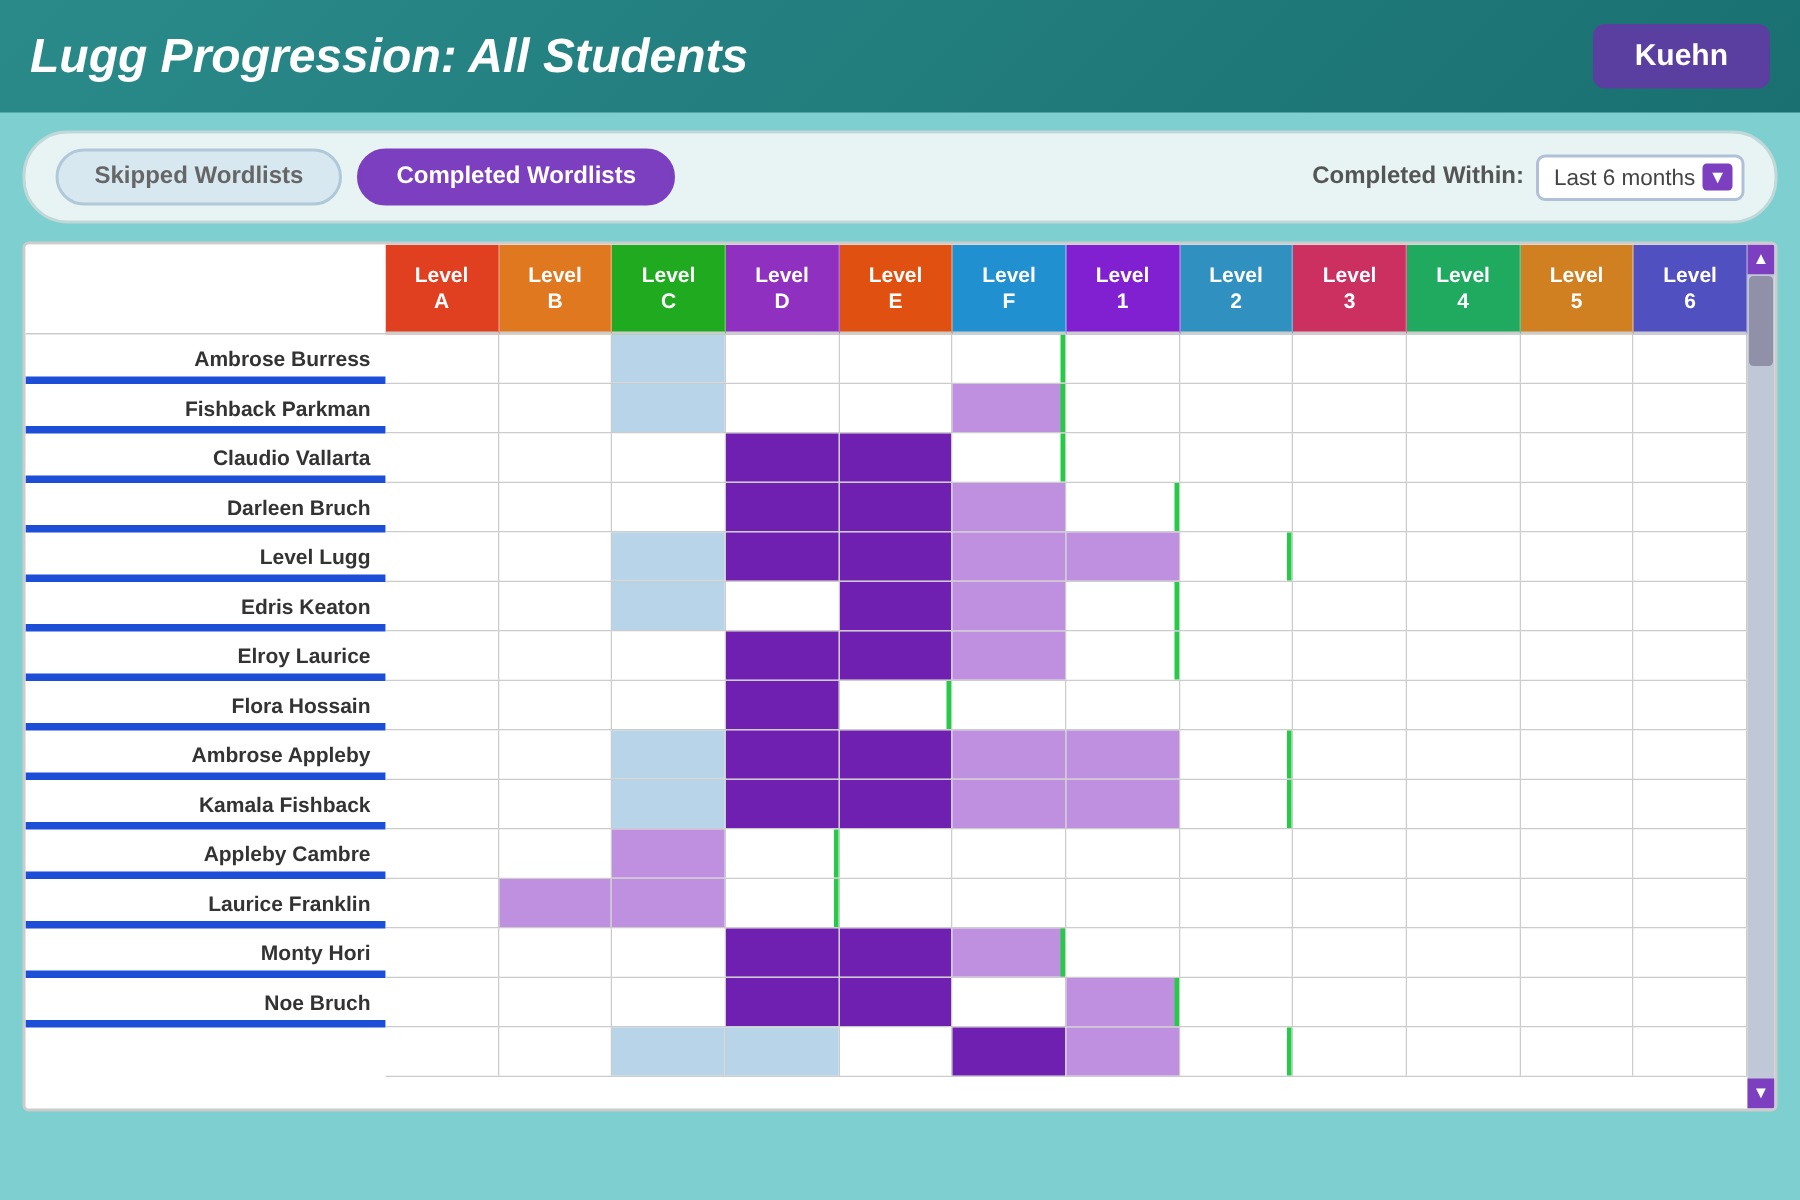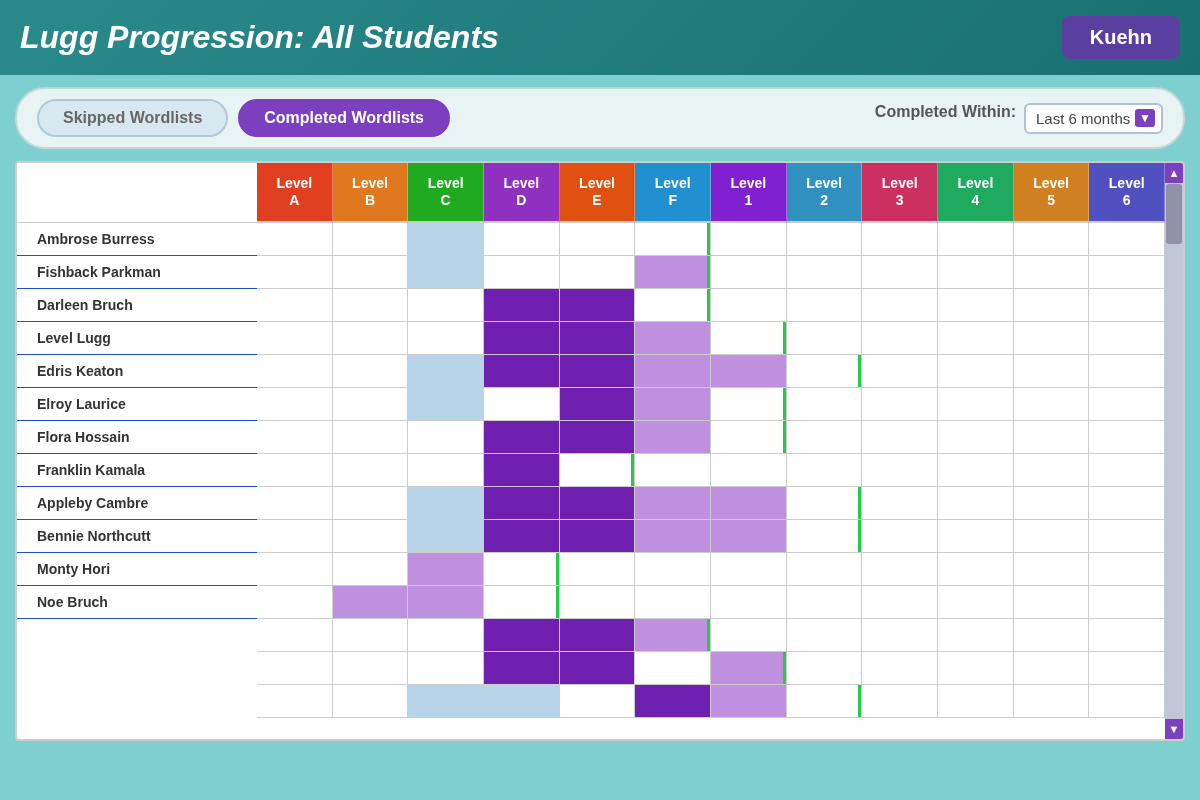--- a/index.html
+++ b/index.html
@@ -62,21 +62,21 @@
       border-color: #b0c8d8;
     }
     .filter-btn.active {
       background: #7b3fc0;
       color: white;
       border-color: #7b3fc0;
     }
     .completed-within {
       margin-left: auto;
       display: flex;
-      align-items: flex-start;
+      align-items: center;
       gap: 8px;
       font-size: 16px;
       font-weight: bold;
       color: #555;
     }
     .dropdown-select {
       background: white;
       border: 2px solid #b0c0d8;
       border-radius: 6px;
       padding: 5px 30px 5px 10px;
@@ -126,22 +126,23 @@
       border-bottom: 1px solid #ccc;
     }
 
     .name-cell {
       height: 33px;
       line-height: 33px;
       padding: 0 10px 0 20px;
       font-size: 14px;
       font-weight: bold;
       color: #333;
-      border-bottom: 1px solid #1d4ed8;
+      border-bottom: 5px solid #1d4ed8;
       white-space: nowrap;
+      text-align: right;
     }
 
     #data-scroll-area {
       flex: 1;
       overflow-x: hidden;
       overflow-y: hidden;
       position: relative;
     }
 
     #data-inner {
@@ -270,28 +271,30 @@
     </div>
   </div>
 </div>
 
 <div id="table-container">
   <div id="name-col">
     <div class="name-header"></div>
     <div id="name-rows">
         <div class="name-cell">Ambrose Burress</div>
         <div class="name-cell">Fishback Parkman</div>
+        <div class="name-cell">Claudio Vallarta</div>
         <div class="name-cell">Darleen Bruch</div>
         <div class="name-cell">Level Lugg</div>
         <div class="name-cell">Edris Keaton</div>
         <div class="name-cell">Elroy Laurice</div>
         <div class="name-cell">Flora Hossain</div>
-        <div class="name-cell">Franklin Kamala</div>
+        <div class="name-cell">Ambrose Appleby</div>
+        <div class="name-cell">Kamala Fishback</div>
         <div class="name-cell">Appleby Cambre</div>
-        <div class="name-cell">Bennie Northcutt</div>
+        <div class="name-cell">Laurice Franklin</div>
         <div class="name-cell">Monty Hori</div>
         <div class="name-cell">Noe Bruch</div>
       </div>
   </div>
 
   <div id="data-scroll-area">
     <div id="data-inner">
       <div id="levels-header">
           <div class="level-header lv-a">
             <span>Level</span>

